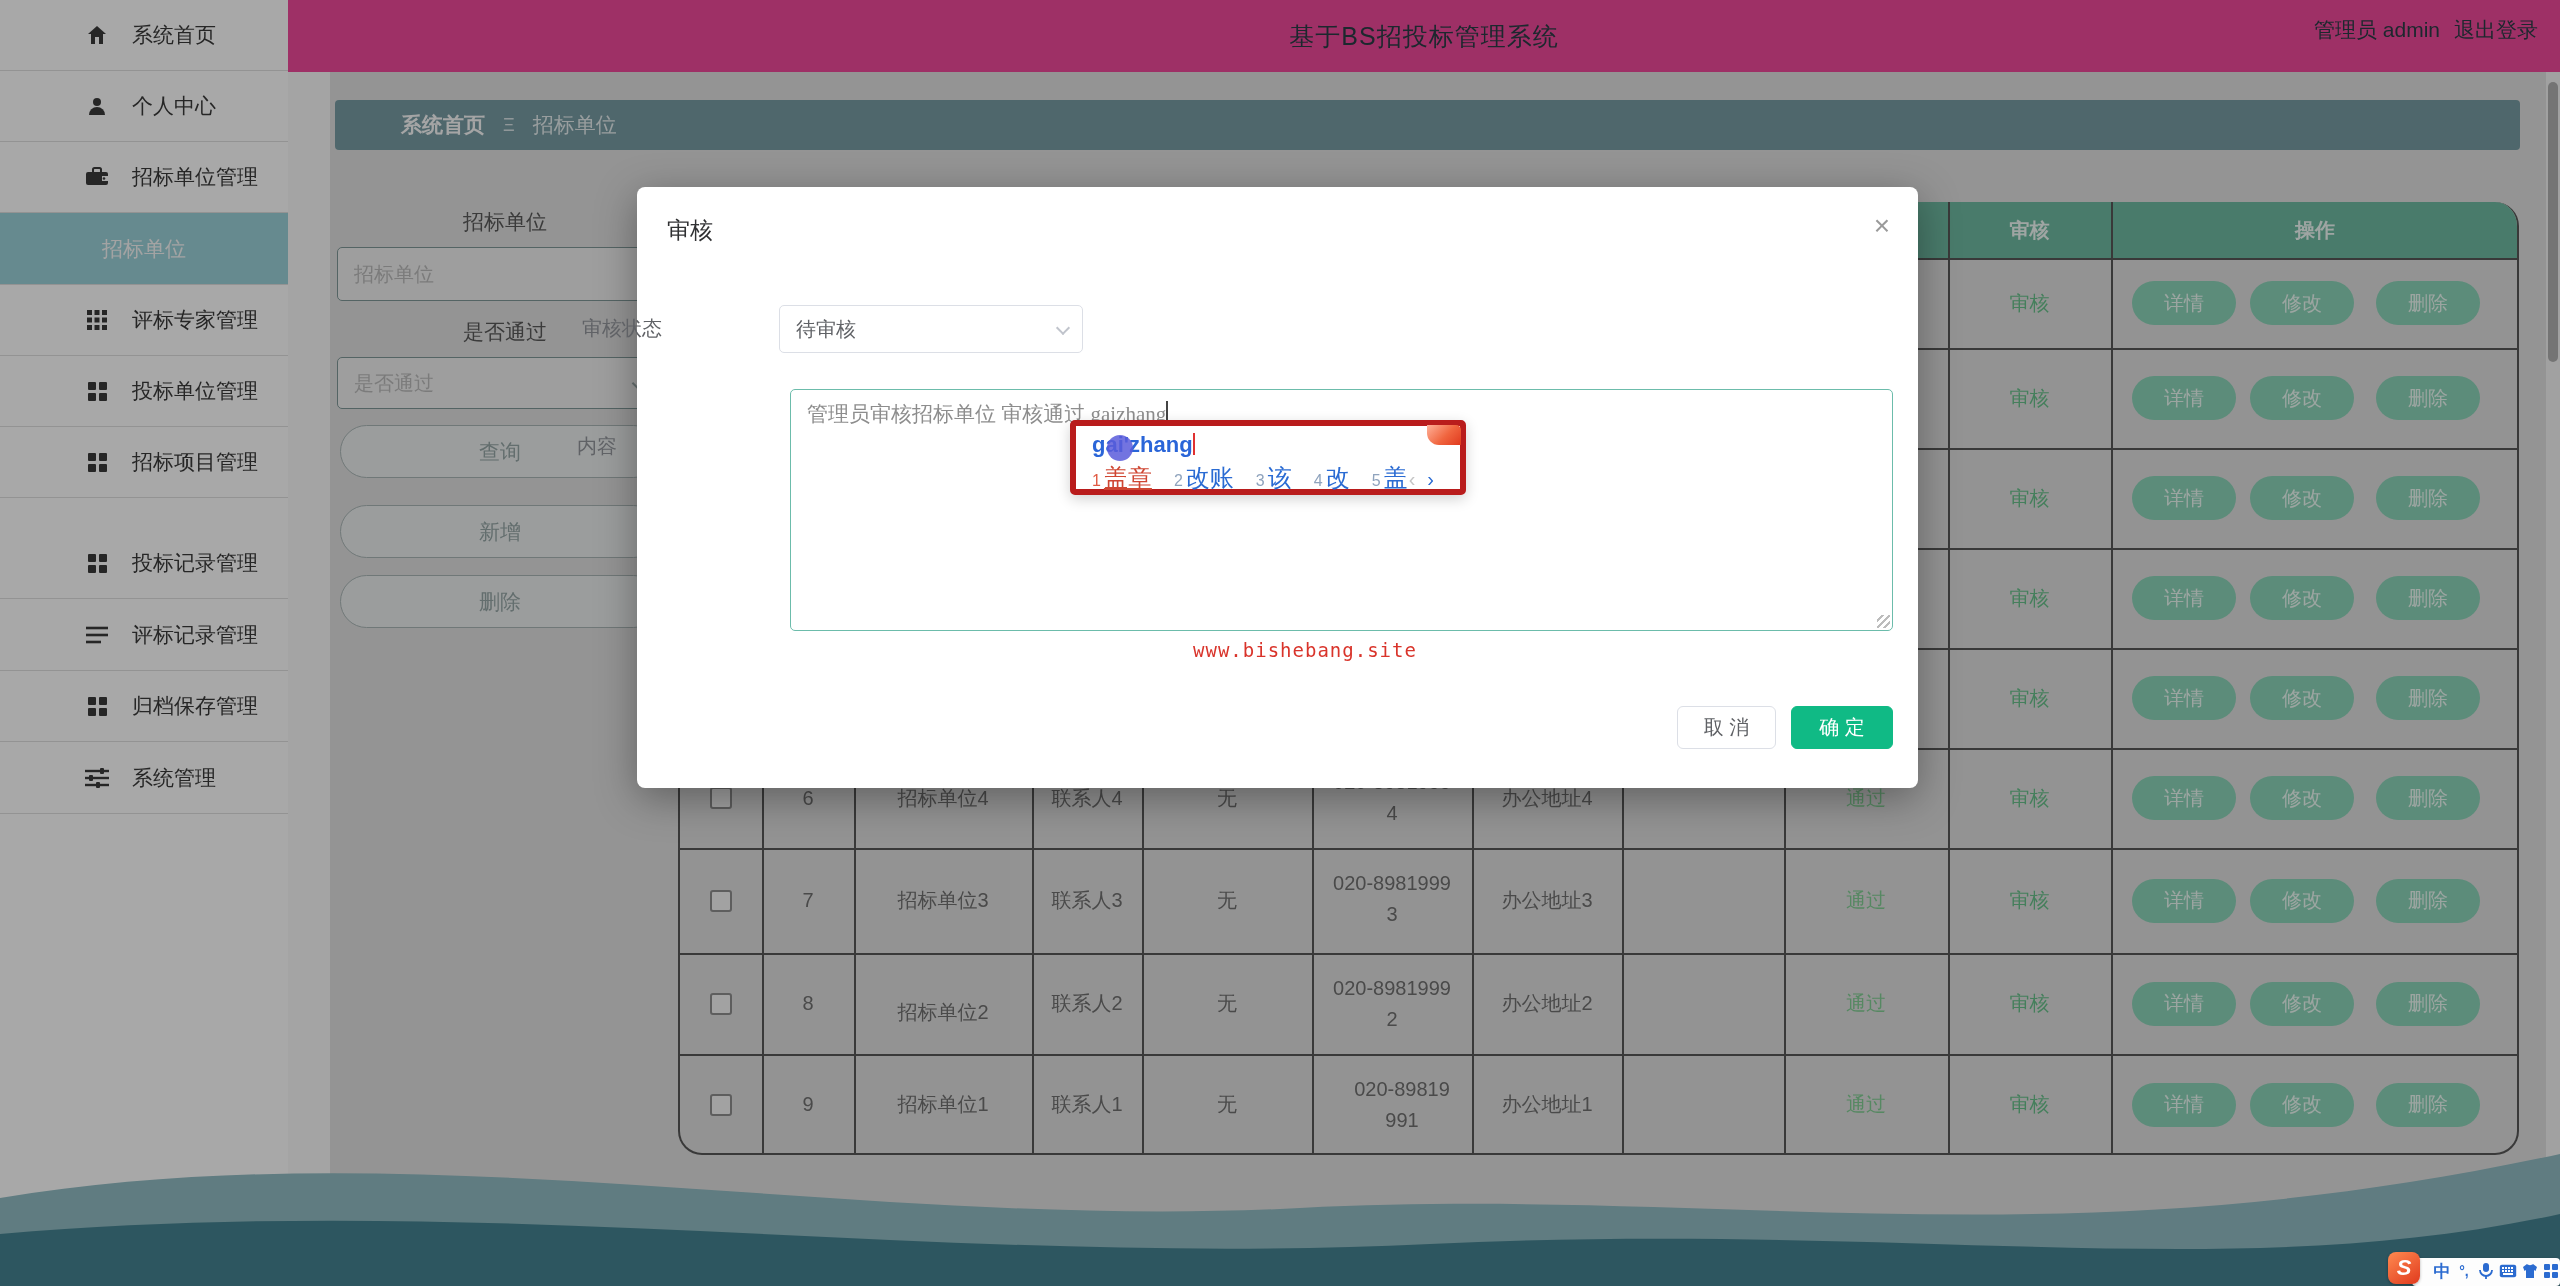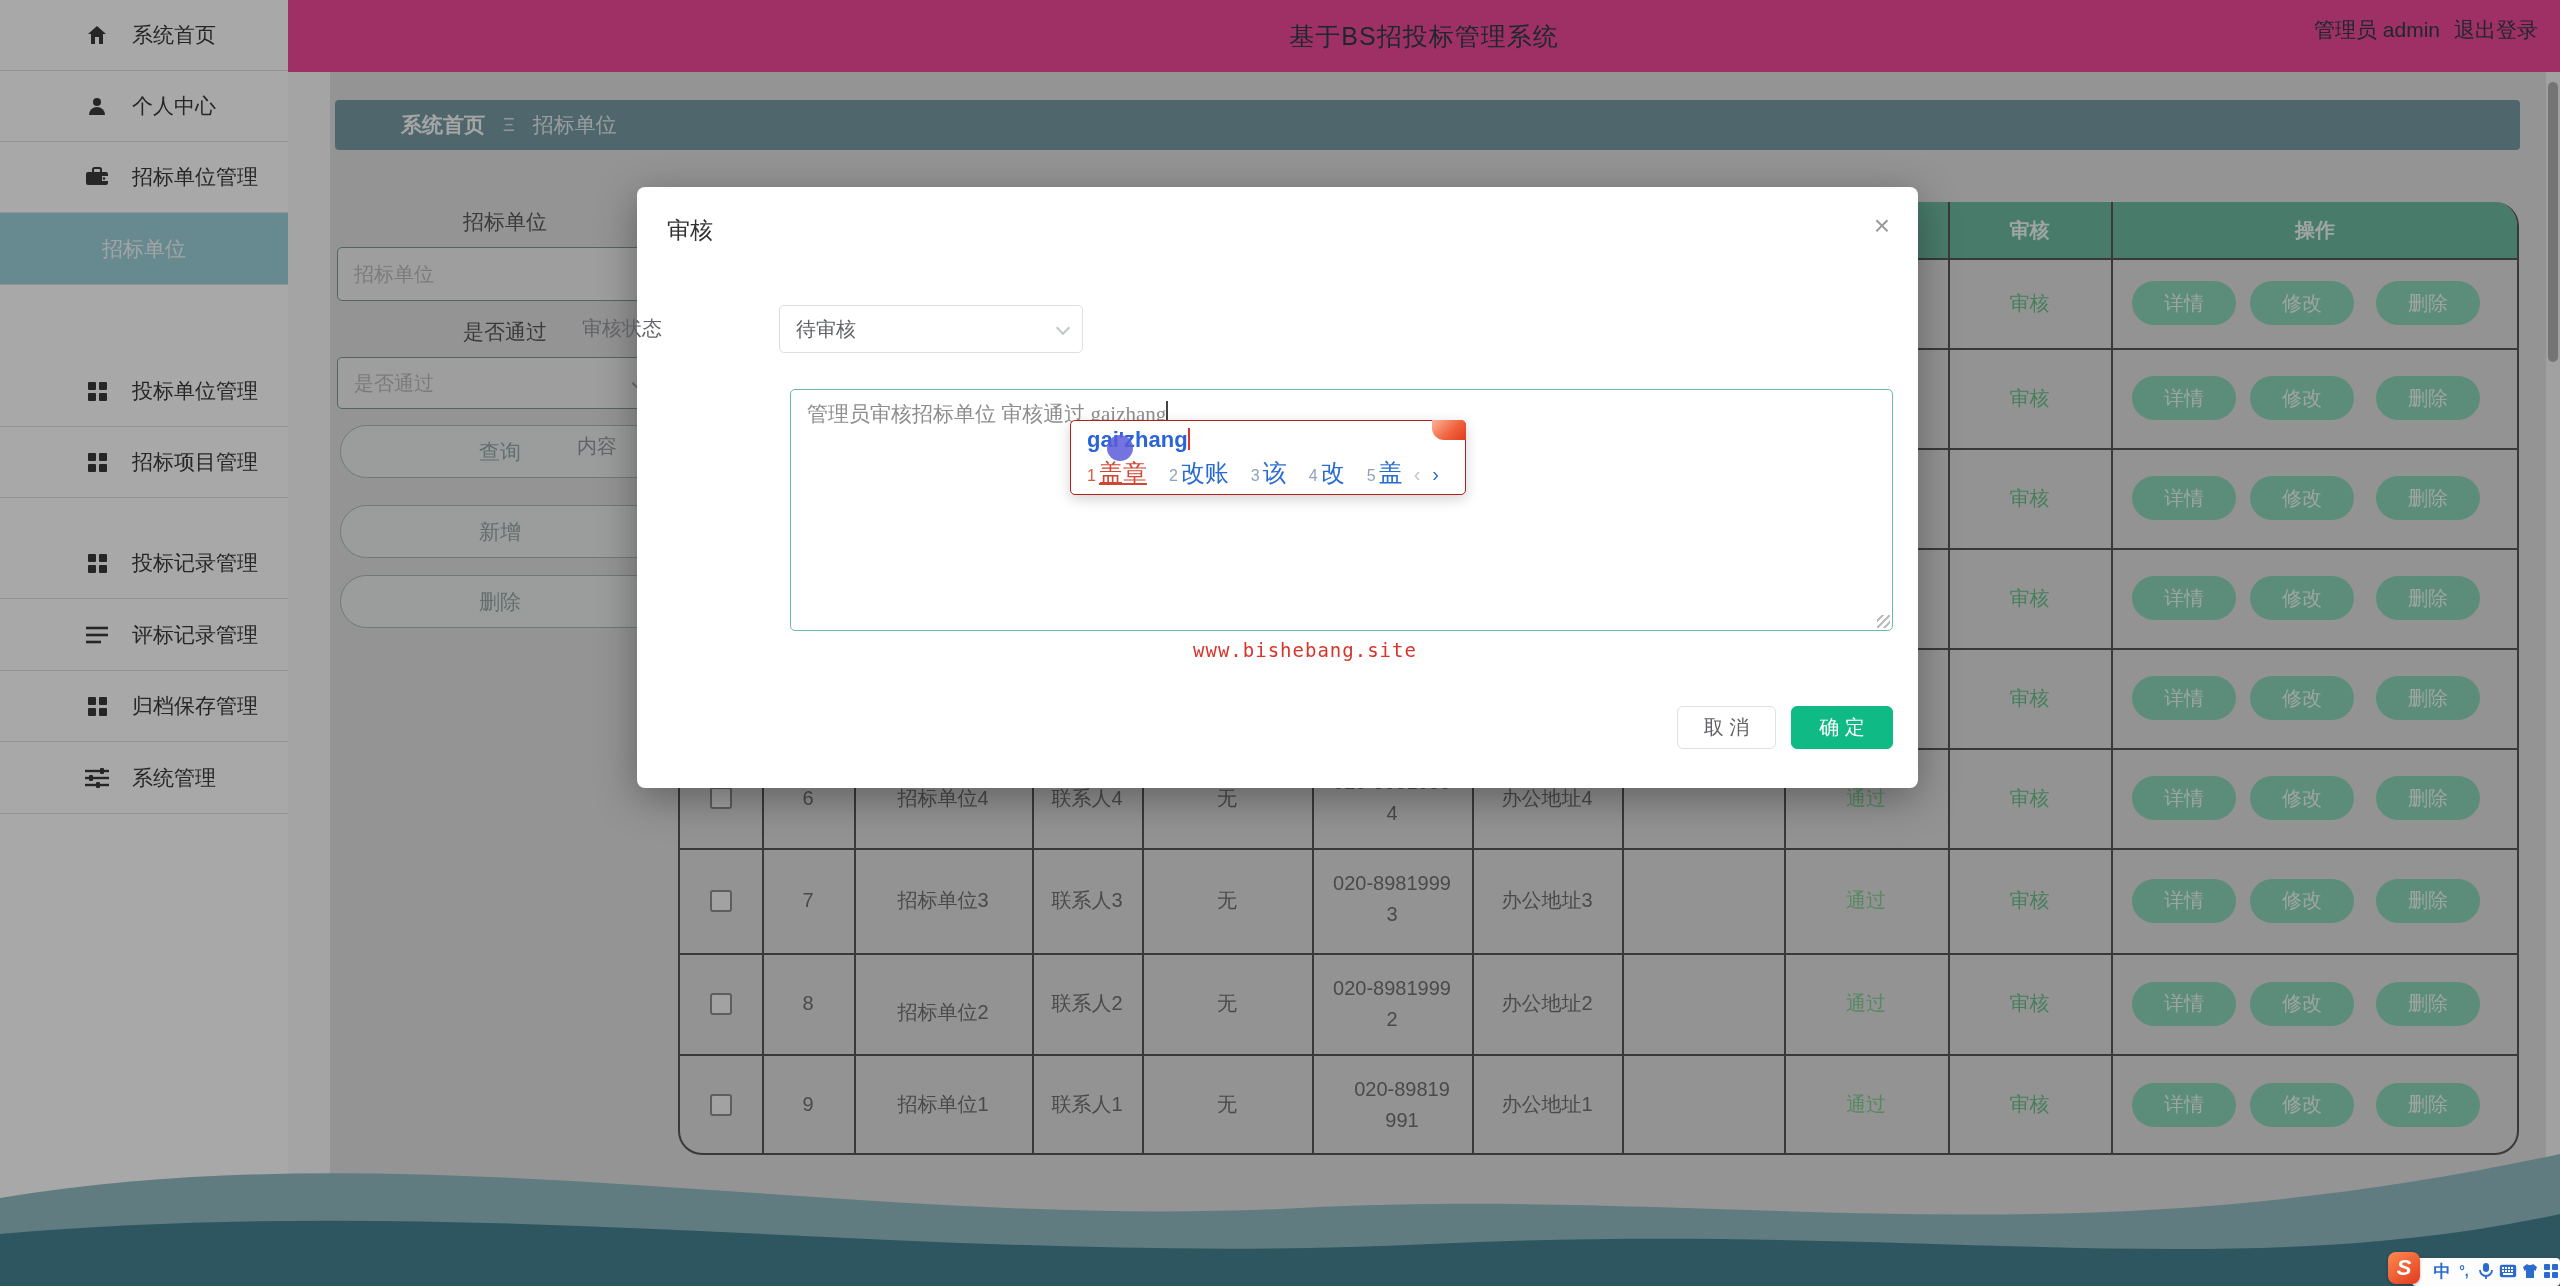--- a/index.html
+++ b/index.html
@@ -92,21 +92,21 @@
     background:repeating-linear-gradient(-45deg, transparent 0 3px, #bcbcbc 3px 5px); }
   .watermark { position:absolute; left:556px; top:452px; font-family:"DejaVu Sans Mono", monospace;
     font-size:19px; color:#d9342b; letter-spacing:1px; }
   .m-btn { position:absolute; top:519px; height:43px; border-radius:6px; font-size:20px;
     display:flex; align-items:center; justify-content:center; cursor:pointer; }
   .m-btn.cancel { left:1040px; width:99px; background:#fff; border:1px solid #dcdfe6; color:#606266; }
   .m-btn.confirm { left:1154px; width:102px; background:#10ba85; border:1px solid #10ba85; color:#fff; }
 
   
   .ime { position:absolute; left:1070px; top:420px; width:396px; height:75px; background:#fff;
-    border:1px solid #b91c1c; border-radius:5px; box-shadow:0 4px 14px rgba(0,0,0,0.18); z-index:30; }
+    border:6px solid #b91c1c; border-radius:5px; box-shadow:0 4px 14px rgba(0,0,0,0.18); z-index:30; }
   .ime-comp { position:absolute; left:16px; top:6px; font-size:22px; font-weight:bold; color:#2a65d8; }
   .caret-red { display:inline-block; width:2px; height:22px; background:#e03131; vertical-align:-3px; }
   .ime-cands { position:absolute; left:16px; top:36px; display:flex; align-items:baseline; gap:22px; }
   .cand { display:flex; align-items:baseline; gap:3px; cursor:pointer; }
   .cand .n { font-size:16px; color:#8fa3bd; }
   .cand .t { font-size:24px; color:#2a6bd3; }
   .cand.sel .n { color:#e05a43; }
   .cand.sel .t { color:#cf4632; text-decoration:underline; }
   .ime-arrows { position:absolute; right:26px; top:42px; font-size:20px; display:flex; gap:12px; }
   .ime-arrows .prev { color:#c4c4c4; cursor:pointer; }
@@ -165,20 +165,38 @@
             <rect x="2" y="7" width="22" height="13" rx="2" fill="#3a3a3a"></rect>
             <rect x="9" y="3" width="8" height="5" rx="1.5" fill="none" stroke="#3a3a3a" stroke-width="2"></rect>
             <rect x="18" y="11" width="6" height="5" fill="#fbfbfb"></rect>
             <circle cx="20" cy="13.5" r="1.3" fill="#3a3a3a"></circle>
           </svg>
         </span>
         <span class="lbl">招标单位管理</span>
       </div>
       <div class="side-item active" style="top: 213px; height: 72px;">
         <span class="lbl">招标单位</span>
+      </div>
+      <div class="side-item" style="top: 285px;">
+        <span class="ico">
+          <svg width="24" height="24" viewBox="0 0 24 24">
+            <g fill="#3a3a3a">
+              <rect x="2" y="2" width="5" height="5"></rect>
+              <rect x="9.5" y="2" width="5" height="5"></rect>
+              <rect x="17" y="2" width="5" height="5"></rect>
+              <rect x="2" y="9.5" width="5" height="5"></rect>
+              <rect x="9.5" y="9.5" width="5" height="5"></rect>
+              <rect x="17" y="9.5" width="5" height="5"></rect>
+              <rect x="2" y="17" width="5" height="5"></rect>
+              <rect x="9.5" y="17" width="5" height="5"></rect>
+              <rect x="17" y="17" width="5" height="5"></rect>
+            </g>
+          </svg>
+        </span>
+        <span class="lbl">评标专家管理</span>
       </div>
       <div class="side-item" style="top: 356px;">
         <span class="ico">
           <svg width="24" height="24" viewBox="0 0 24 24">
             <g fill="#3a3a3a">
               <rect x="3" y="3" width="8" height="8" rx="1"></rect>
               <rect x="14" y="3" width="8" height="8" rx="1"></rect>
               <rect x="3" y="14" width="8" height="8" rx="1"></rect>
               <rect x="14" y="14" width="8" height="8" rx="1"></rect>
             </g>

